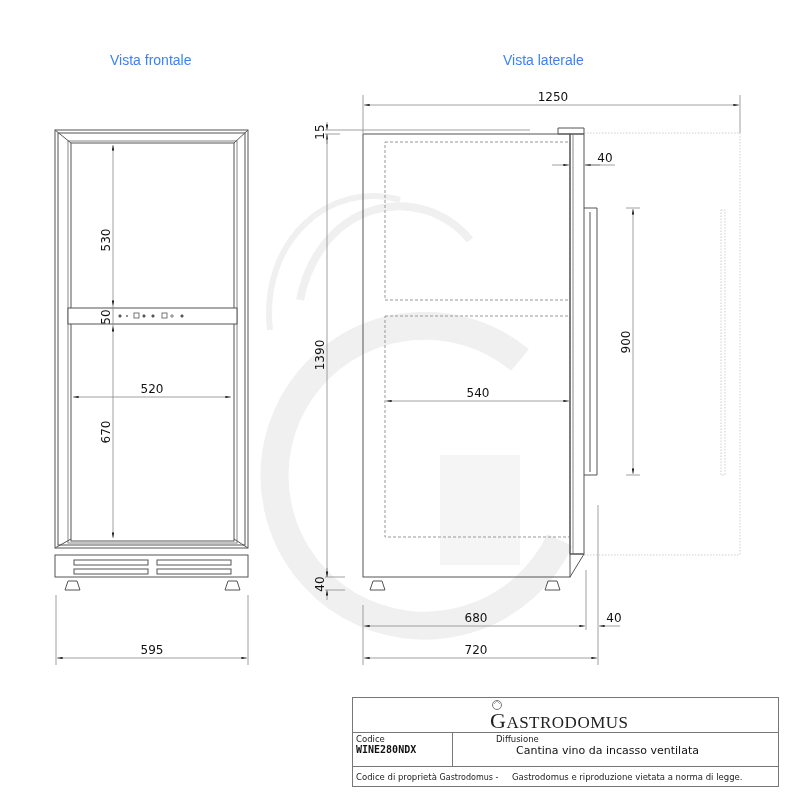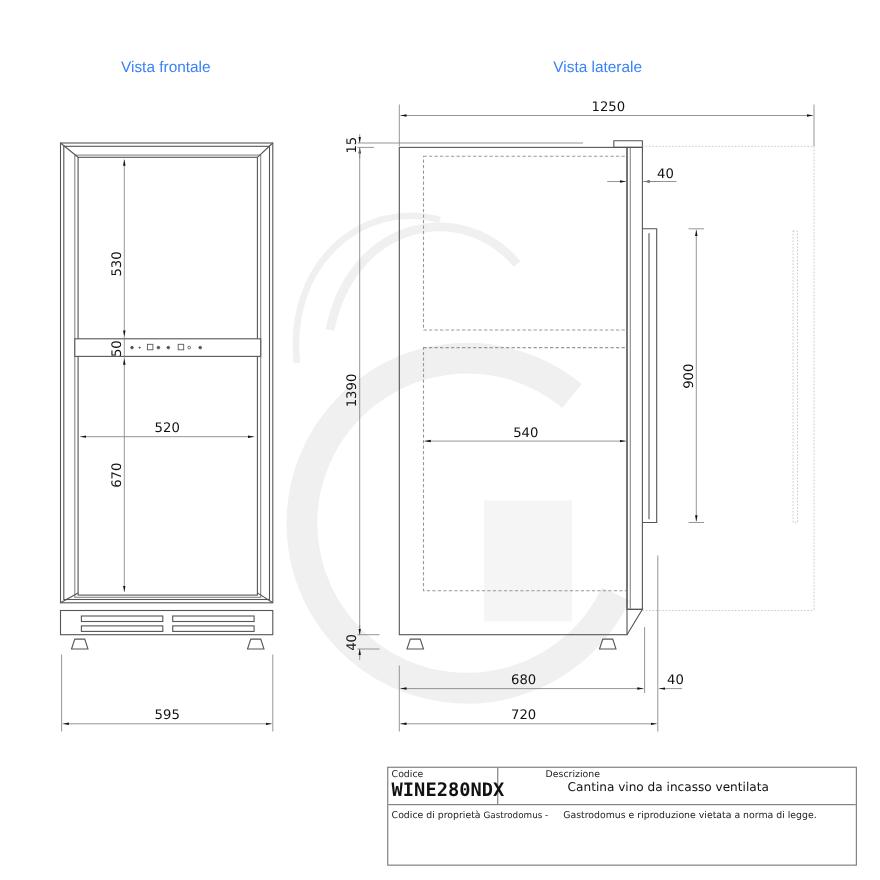--- a/index.html
+++ b/index.html
@@ -9,21 +9,21 @@
   .dim { font-family: "DejaVu Sans", sans-serif; font-size: 12px; fill: #111; }
   .titleblock { position: absolute; left: 352px; top: 697px; width: 427px; height: 90px; border: 1px solid #777; box-sizing: border-box; }
   .tb-logo-row { height: 34px; border-bottom: 1px solid #777; position: relative; }
   .tb-logo { position: absolute; left: 137px; top: 10px; font-family: "Liberation Serif", serif; font-size: 17px; color: #222; letter-spacing: 0.5px; }
   .tb-logo .big { font-size: 22px; }
   .tb-logo-icon { position: absolute; left: 138px; top: 1px; width: 12px; height: 12px; }
   .tb-mid { height: 33px; border-bottom: 1px solid #777; display: flex; gap: 40px; }
   .tb-code { width: 100px; border-right: 1px solid #777; padding-left: 3px; box-sizing: border-box; }
   .tb-desc { flex: 1; padding-left: 3px; }
   .tb-small { font-family: "DejaVu Sans", sans-serif; font-size: 8.5px; color: #222; margin-top: 1px; }
-  .tb-codeval { font-family: "DejaVu Sans Mono", monospace; font-weight: bold; font-size: 17px; color: #111; }
+  .tb-codeval { font-family: "DejaVu Sans Mono", monospace; font-weight: bold; font-size: 10px; color: #111; }
   .tb-descval { font-family: "DejaVu Sans", sans-serif; font-size: 11px; color: #111; margin-left: 20px; }
   .tb-foot { height: 20px; font-family: "DejaVu Sans", sans-serif; font-size: 8.5px; color: #222; padding-left: 3px; line-height: 20px; white-space: nowrap; }
   .tb-foot .co { font-size: 8px; }
 </style>
 </head>
 <body>
 
 <div class="view-title" style="left:110px; top:52px;">Vista frontale</div>
 <div class="view-title" style="left:503px; top:52px;">Vista laterale</div>
 
@@ -148,27 +148,34 @@
   <text class="dim" transform="translate(630,342) rotate(-90)" text-anchor="middle">900</text>
   <text class="dim" transform="translate(324,355) rotate(-90)" text-anchor="middle">1390</text>
   <text class="dim" x="478" y="397" text-anchor="middle">540</text>
   <text class="dim" transform="translate(324,584) rotate(-90)" text-anchor="middle">40</text>
   <text class="dim" x="476" y="622" text-anchor="middle">680</text>
   <text class="dim" x="614" y="622" text-anchor="middle">40</text>
   <text class="dim" x="476" y="654" text-anchor="middle">720</text>
 </svg>
 
 <div class="titleblock">
+  <div class="tb-logo-row">
+    <svg class="tb-logo-icon" viewBox="0 0 12 12">
+      <circle cx="6" cy="6" r="4.5" fill="none" stroke="#777" stroke-width="1"></circle>
+      <path d="M3 5 L6 2 L9 5" fill="none" stroke="#999" stroke-width="0.8"></path>
+    </svg>
+    <div class="tb-logo"><span class="big">G</span><span>ASTRODOMUS</span></div>
+  </div>
   <div class="tb-mid">
     <div class="tb-code">
       <div class="tb-small">Codice</div>
       <div class="tb-codeval">WINE280NDX</div>
     </div>
     <div class="tb-desc">
-      <div class="tb-small">Descrizione</div>
+      <div class="tb-small">Diffusione</div>
       <div class="tb-descval">Cantina vino da incasso ventilata</div>
     </div>
   </div>
   <div class="tb-foot">
     <span>Codice di proprietà</span>
     <span class="co">Gastrodomus -</span>
     &nbsp;&nbsp;&nbsp;
     <span>Gastrodomus e riproduzione vietata a norma di legge.</span>
   </div>
 </div>

